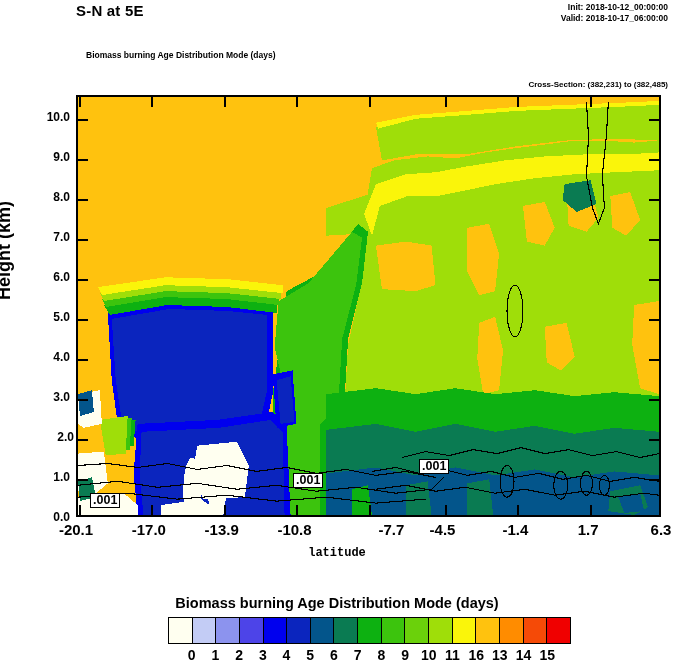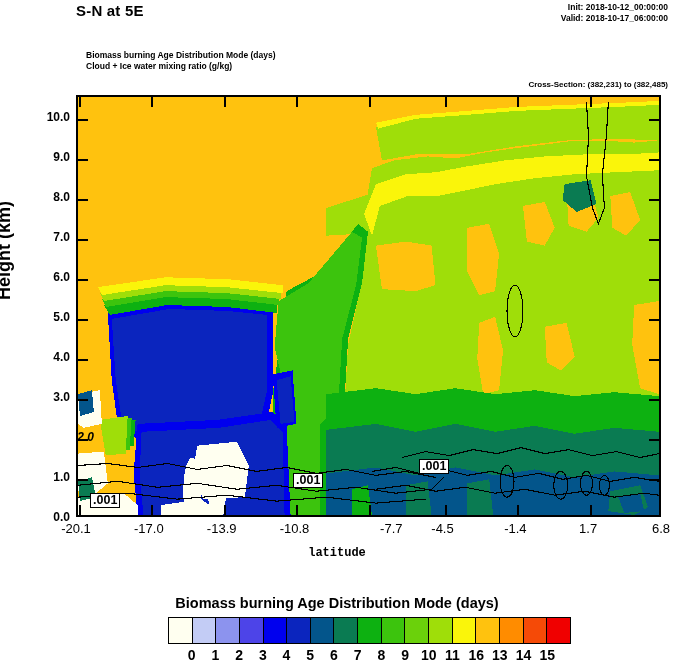--- a/index.html
+++ b/index.html
@@ -21,21 +21,21 @@
         background:#fff;border:1.5px solid #000;box-sizing:border-box;
         display:flex;align-items:center;padding:0 5px;font-size:13px;font-weight:700;
         white-space:nowrap;z-index:6;}
   
   .ytick{position:absolute;left:0;width:10px;height:0;border-top:2px solid #000;z-index:5;}
   .ytick.r{left:auto;right:0;}
   .xtick{position:absolute;bottom:0;width:0;height:10px;border-left:2px solid #000;z-index:5;}
   .xtick.t{bottom:auto;top:0;}
   .ylab{position:absolute;right:680px;text-align:right;font-size:12px;font-weight:700;
         width:60px;transform:translateY(-50%);}
-  .xlab{position:absolute;top:521px;font-size:13px;font-weight:400;
+  .xlab{position:absolute;top:521px;font-size:15px;font-weight:700;
         transform:translateX(-50%);white-space:nowrap;}
   #ytitle{left:-6px;top:300px;font-size:18px;font-weight:700;
         transform:rotate(-90deg);transform-origin:left top;white-space:nowrap;}
   #xtitle{left:0;right:0;top:546px;text-align:center;font-size:12px;font-weight:700;font-family:Liberation Mono, monospace;}
   
   #cb-title{left:0;right:0;top:595px;text-align:center;font-size:14.5px;font-weight:700;}
   #cbar{left:168px;top:617px;width:403px;height:27px;display:flex;
         border:1.5px solid #000;box-sizing:border-box;}
   #cbar div{flex:1 1 0;border-right:1.5px solid #000;}
   #cbar div:last-child{border-right:none;}
@@ -51,21 +51,20 @@
 
 <div class="abs" id="title-main">S-N at 5E</div>
 
 <div class="abs" id="init-block">
   <div>Init: 2018-10-12_00:00:00</div>
   <div>Valid: 2018-10-17_06:00:00</div>
 </div>
 
 <div class="abs" id="varblock">
   <div>Biomass burning Age Distribution Mode   (days)</div>
-  <div>Cloud + Ice water mixing ratio   (g/kg)</div>
 </div>
 
 <div class="abs" id="xsec">Cross-Section: (382,231) to (382,485)</div>
 
 <div class="abs" id="ytitle">Height (km)</div>
 <div class="abs" id="xtitle">latitude</div>
 
 <div id="plot" class="abs">
 
   <div id="field">
@@ -213,38 +212,38 @@
     <div class="xtick t" style="left: 439.337px;"></div>
     <div class="xtick " style="left: 512.169px;"></div>
     <div class="xtick t" style="left: 512.169px;"></div>
     <div class="xtick " style="left: 582px;"></div>
     <div class="xtick t" style="left: 582px;"></div>
   </div>
 
 <div id="overlay" class="abs" style="left:0;top:0;width:674px;height:668px;pointer-events:none;">
     <div class="ylab" style="top: 517px; right: 604px;">0.0</div>
     <div class="ylab" style="top: 477px; right: 604px;">1.0</div>
-    <div class="ylab" style="top: 437px; right: 580px; font-style: italic;">2.0</div>
+    <div class="ylab" style="top: 437px; right: 600px;">2.0</div>
     <div class="ylab" style="top: 397px; right: 604px;">3.0</div>
     <div class="ylab" style="top: 357px; right: 604px;">4.0</div>
     <div class="ylab" style="top: 317px; right: 604px;">5.0</div>
     <div class="ylab" style="top: 277px; right: 604px;">6.0</div>
     <div class="ylab" style="top: 237px; right: 604px;">7.0</div>
     <div class="ylab" style="top: 197px; right: 604px;">8.0</div>
     <div class="ylab" style="top: 157px; right: 604px;">9.0</div>
     <div class="ylab" style="top: 117px; right: 604px;">10.0</div>
     <div class="xlab" style="left: 76px;">-20.1</div>
     <div class="xlab" style="left: 148.831px;">-17.0</div>
     <div class="xlab" style="left: 221.663px;">-13.9</div>
     <div class="xlab" style="left: 294.494px;">-10.8</div>
     <div class="xlab" style="left: 367.325px; margin-left: 24px;">-7.7</div>
     <div class="xlab" style="left: 442.506px;">-4.5</div>
     <div class="xlab" style="left: 515.337px;">-1.4</div>
     <div class="xlab" style="left: 588.169px;">1.7</div>
-    <div class="xlab" style="left: 661px;">6.8</div>
+    <div class="xlab" style="left: 661px;">6.3</div>
     <div class="clabel" style="left: 90px; top: 493px;">.001</div>
     <div class="clabel" style="left: 293px; top: 473px;">.001</div>
     <div class="clabel" style="left: 419px; top: 459px;">.001</div>
   </div>
 
 <div class="abs" id="cb-title">Biomass burning Age Distribution Mode  (days)</div>
 <div class="abs" id="cbar">
     <div style="background: rgb(255, 255, 240);"></div>
     <div style="background: rgb(195, 204, 245);"></div>
     <div style="background: rgb(140, 147, 238);"></div>

